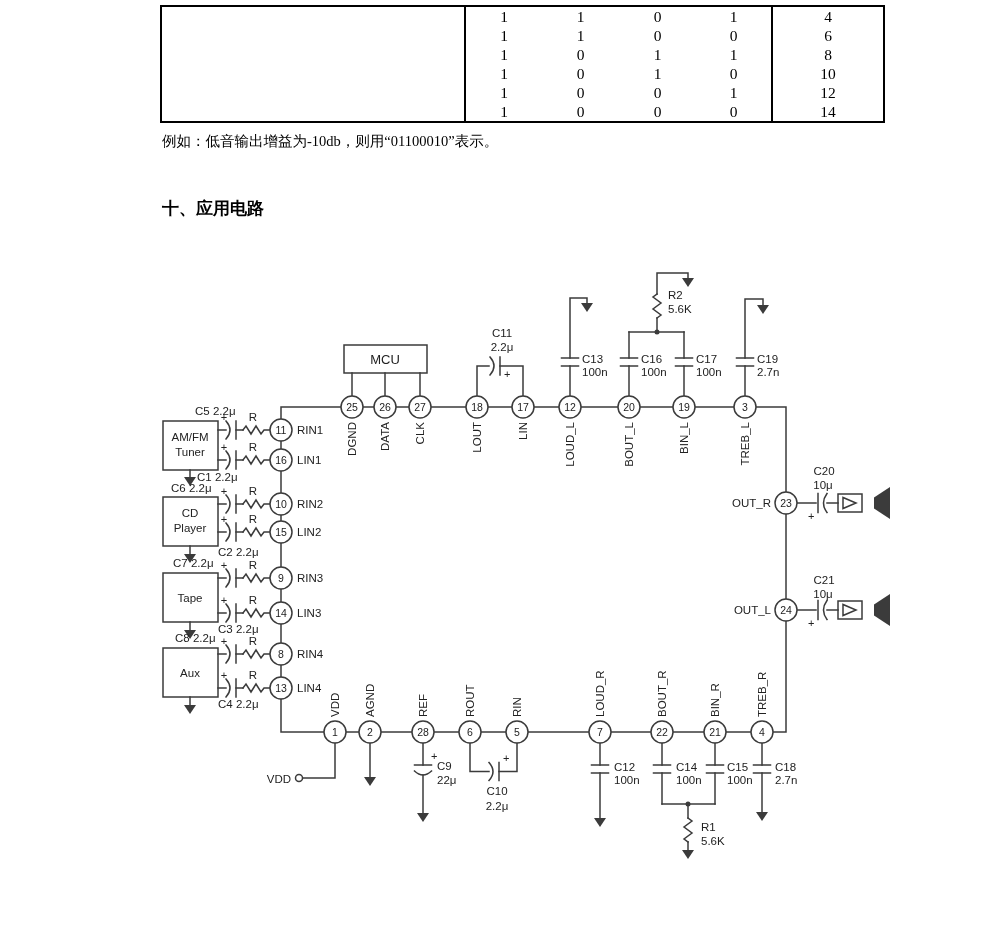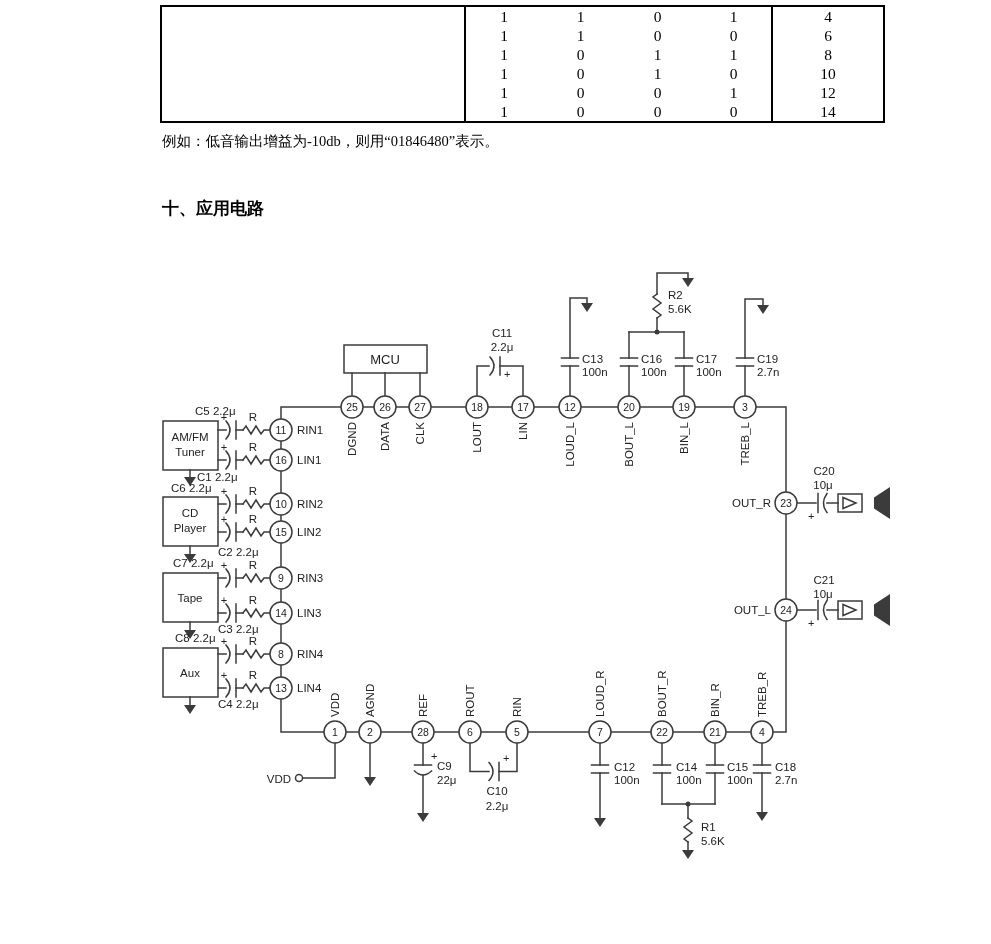--- a/index.html
+++ b/index.html
@@ -87,21 +87,21 @@
     <tr>
       <td>1</td>
       <td>0</td>
       <td>0</td>
       <td>0</td>
       <td class="gaincol">14</td>
     </tr>
   </tbody>
     </table>
 
-  <div class="note">例如：低音输出增益为-10db，则用“01846480”表示。</div>
+  <div class="note">例如：低音输出增益为-10db，则用“01100010”表示。</div>
   <div class="heading">十、应用电路</div>
 
   <svg class="circuit" width="991" height="944" viewBox="0 0 991 944">
 
     <rect class="box" x="281" y="407" width="505" height="325"></rect>
 
     <g>
       <rect class="box" x="344" y="345" width="83" height="28"></rect>
       <text class="mcuTxt" x="385" y="364">MCU</text>
       <path class="w" d="M352 373 V396"></path>

